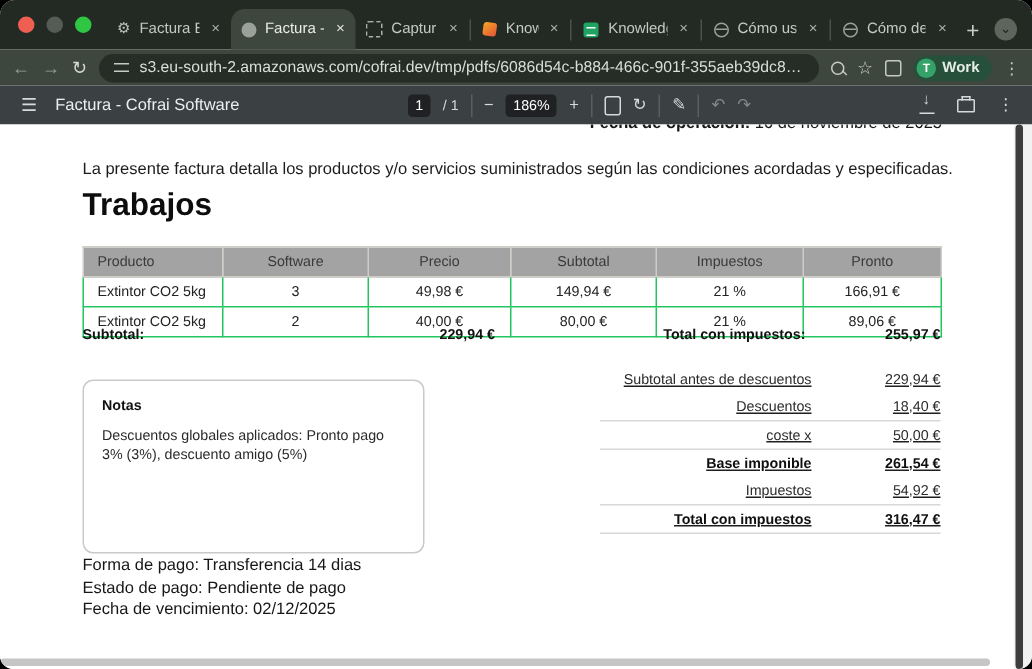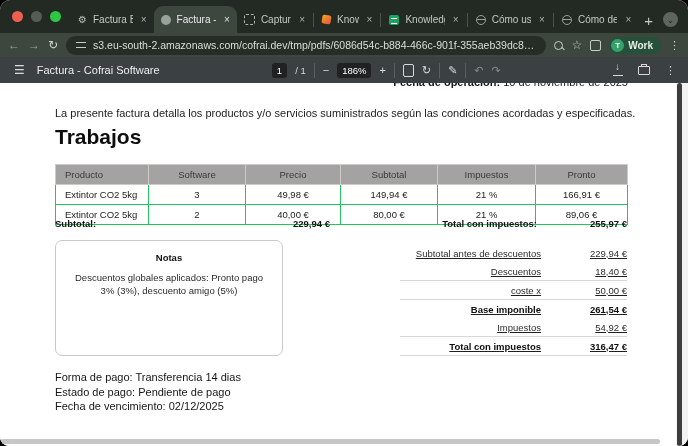--- a/index.html
+++ b/index.html
@@ -94,22 +94,22 @@
   table.items td{height:19px;border:1px solid #22c55e;padding:0 6px;text-align:center;color:#222;}
   table.items th:first-child,table.items td:first-child{text-align:left;padding-left:9px;}
   .c0{width:93px;}.c1{width:97px;}.c2{width:95px;}.c3{width:97px;}.c4{width:98px;}.c5{width:92px;}
 
   .sumline{position:absolute;left:55px;top:135px;width:572px;display:flex;font-size:9.5px;font-weight:bold;color:#111;}
   .sl1{width:190px;text-align:left;}
   .sv1{width:85px;text-align:right;}
   .sl2{flex:1;text-align:right;}
   .sv2{width:90px;text-align:right;}
 
-  .notes{position:absolute;left:55px;top:157px;width:228px;height:116px;border:1px solid #c9c9c9;
-     border-radius:7px;box-sizing:border-box;padding:11px 12px;text-align:center;}
+  .notes{position:absolute;left:55px;top:170px;width:228px;height:116px;border:1px solid #c9c9c9;
+     border-radius:7px;box-sizing:border-box;padding:11px 12px;}
   .notes .nt{font-size:9.5px;font-weight:bold;color:#111;margin-bottom:8px;}
   .notes .nb{font-size:9.5px;color:#2a2a2a;line-height:13px;}
 
   .summary{position:absolute;left:400px;top:161px;width:227px;font-size:9.5px;}
   .srow{display:flex;align-items:center;height:18px;text-decoration:underline;}
   .srow .lab{flex:1;text-align:right;padding-right:24px;color:#2c2c2c;}
   .srow .val{width:62px;text-align:right;color:#2c2c2c;}
   .srow.bd{border-bottom:1px solid #d8d8d8;}
   .srow.bold .lab,.srow.bold .val{font-weight:bold;color:#0f0f0f;}
 

